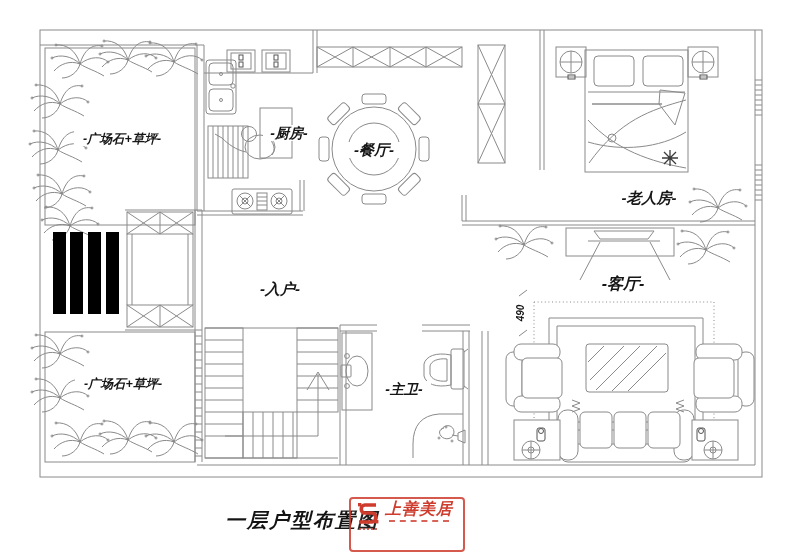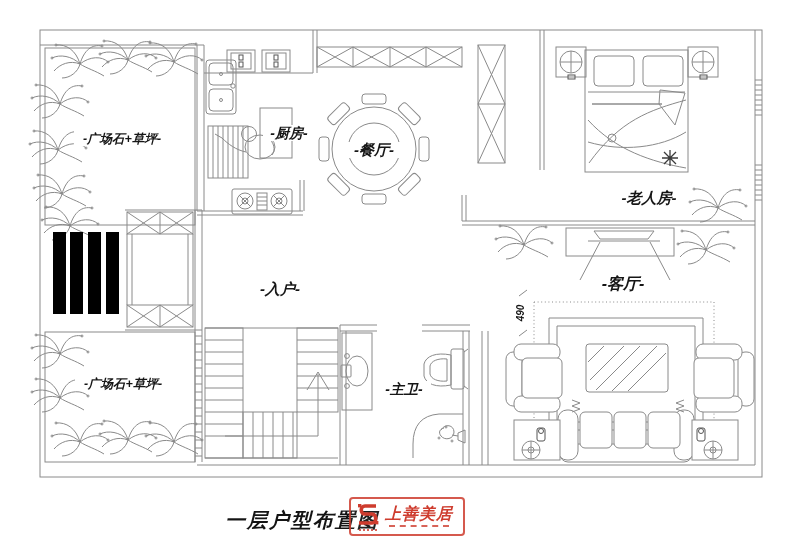--- a/index.html
+++ b/index.html
@@ -8,23 +8,23 @@
   .plan-svg line,.plan-svg path,.plan-svg rect,.plan-svg circle,.plan-svg ellipse,.plan-svg polyline,.plan-svg polygon{
     stroke:#8a8a8a;fill:none;stroke-width:1;}
   .plan-svg .blk{fill:#000;stroke:none;}
   .plan-svg .wh{fill:#fff;stroke:none;}
   .plan-svg .whs{fill:#fff;stroke:#8a8a8a;}
   .plan-svg .dk{stroke:#555;}
   .plan-svg .pl{stroke:#3c3c3c;stroke-width:1.3;}
   .plan-svg text{fill:#161616;font-weight:600;stroke:none;font-family:"Liberation Sans",sans-serif;}
   .title{position:absolute;left:225px;top:484px;width:290px;text-align:left;
          font-size:20px;font-weight:600;color:#141414;letter-spacing:2px;margin-top:23px;}
-  .stamp{position:absolute;left:349px;top:497px;width:116px;height:39px;
+  .stamp{position:absolute;left:349px;top:497px;width:116px;height:55px;
          border:2.5px solid rgba(206,60,46,.85);border-radius:4px;box-sizing:border-box;
-         display:flex;align-items:center;gap:5px;padding:2px 5px;background:rgba(255,255,255,.06);}
+         display:flex;gap:5px;padding:2px 5px;background:rgba(255,255,255,.06);}
   .stamp-col{display:flex;flex-direction:column;align-items:center;}
   .stamp-brand{color:#ce3c2e;font-size:16px;font-weight:700;letter-spacing:1px;line-height:1;white-space:nowrap;}
   .stamp-dash{width:60px;border-bottom:2px dashed rgba(206,60,46,.8);margin-top:3px;}
   .stamp-dash-s{width:18px;border-bottom:2px dotted rgba(206,60,46,.8);margin-top:1px;}
 </style>
 </head>
 <body>
 
 <div class="canvas">
 <svg class="plan-svg" width="800" height="558" viewBox="0 0 800 558">

